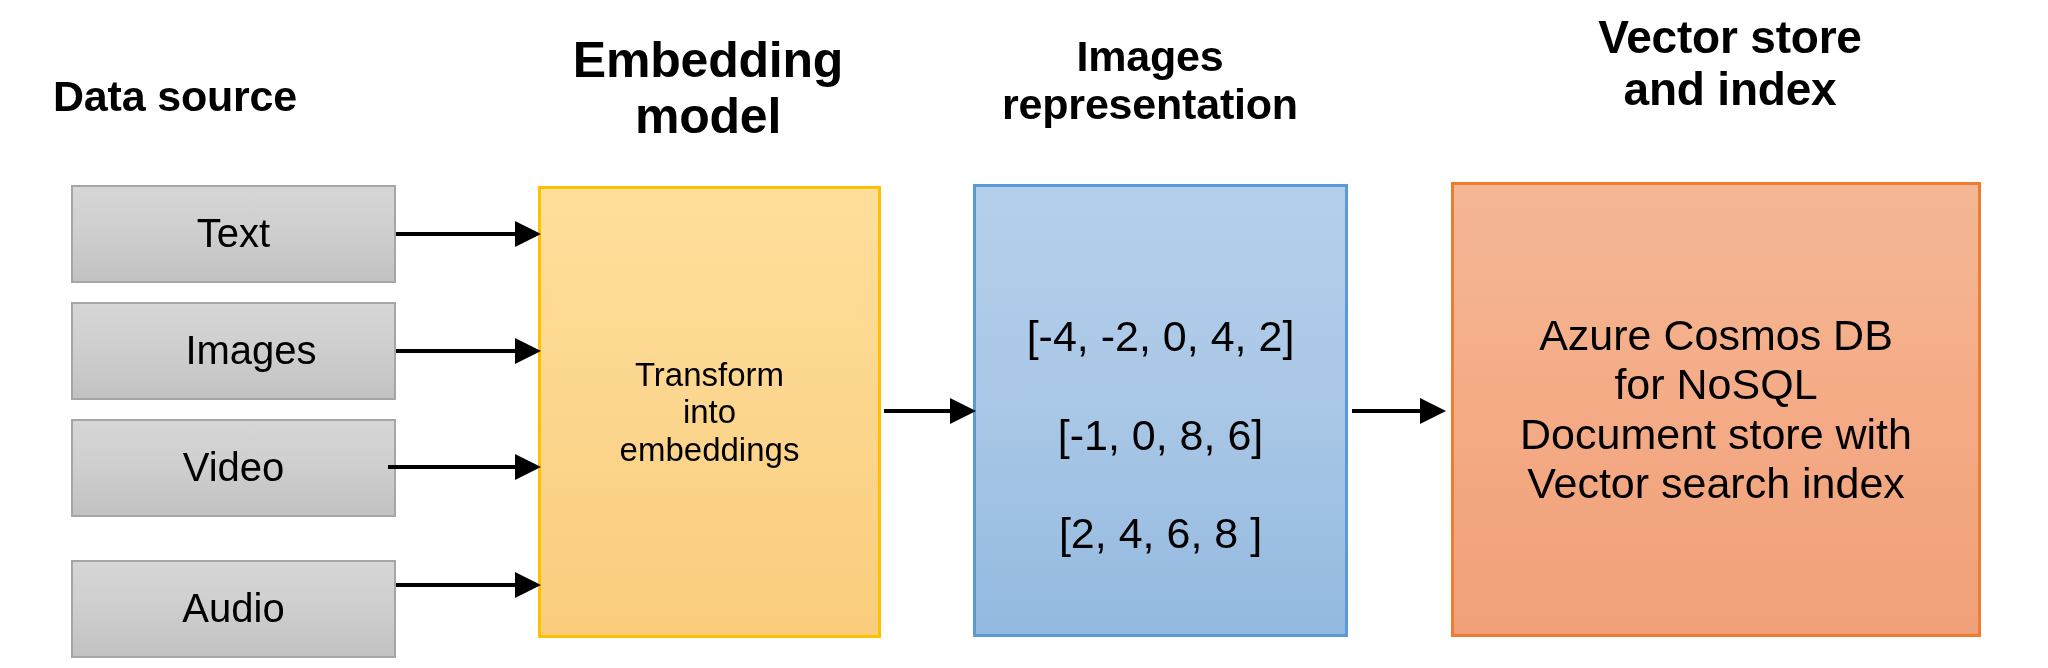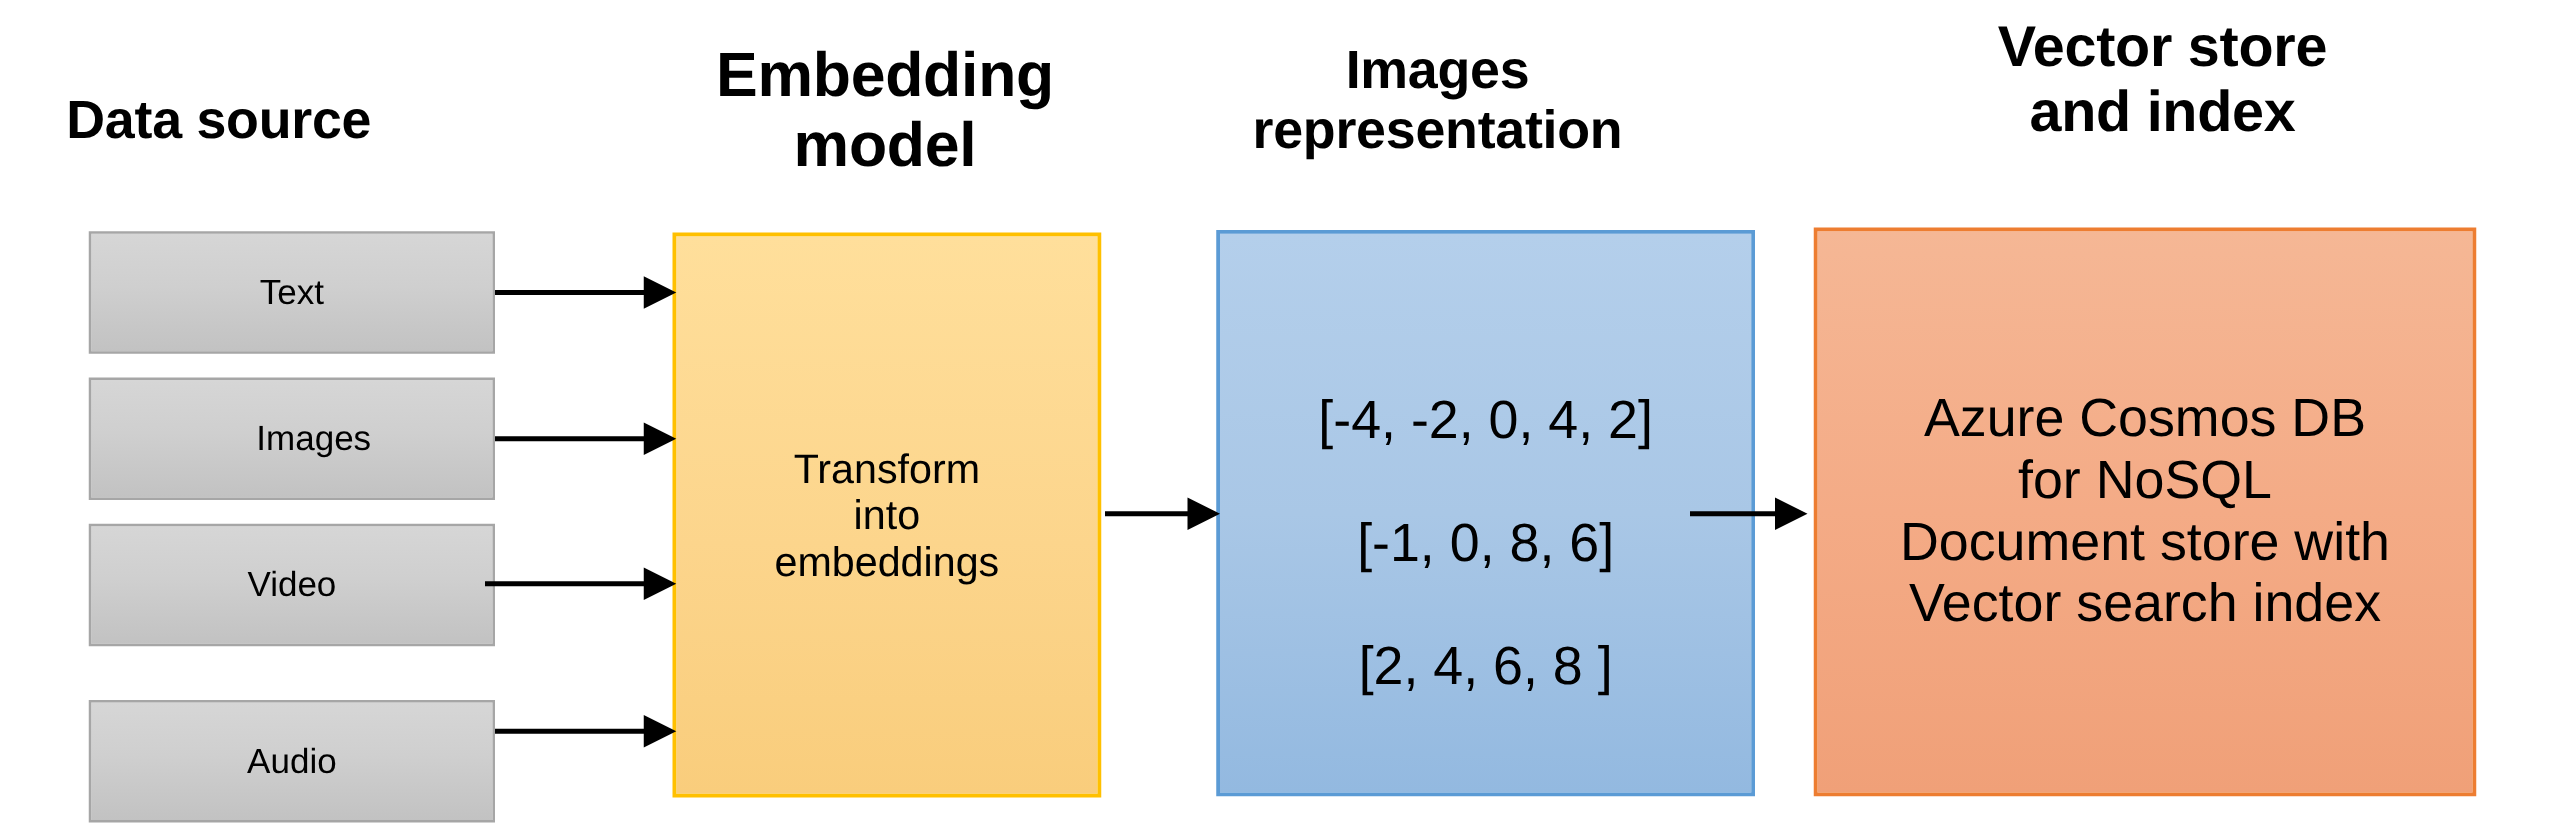--- a/index.html
+++ b/index.html
@@ -49,21 +49,21 @@
     white-space: pre-line;
   }
 
   
   .src-box {
     left: 71px;
     width: 325px;
     height: 98px;
     border: 2px solid #a6a6a6;
     background: linear-gradient(to bottom, #d6d6d6 0%, #cfcfcf 45%, #c2c2c2 100%);
-    font-size: 28px;
+    font-size: 40px;
   }
   #src-text   { top: 185px; }
   #src-images { top: 302px; padding-left: 35px; }
   #src-video  { top: 419px; }
   #src-audio  { top: 536px; margin-top: 24px; }
 
   
   #box-embedding {
     left: 538px;
     top: 186px;
@@ -71,21 +71,21 @@
     height: 452px;
     border: 3px solid #ffc000;
     background: linear-gradient(to bottom, #ffdf9b 0%, #fcd58c 55%, #f9cd7c 100%);
     font-size: 33px;
   }
 
   
   #box-vector {
     left: 973px;
     top: 184px;
-    width: 431px;
+    width: 375px;
     height: 453px;
     border: 3px solid #5b9bd5;
     background: linear-gradient(to bottom, #b4cfeb 0%, #a9c7e6 50%, #93b9e0 100%);
     font-size: 43px;
   }
   #box-vector .inner { display: block; }
 
   
   #box-store {
     left: 1451px;

